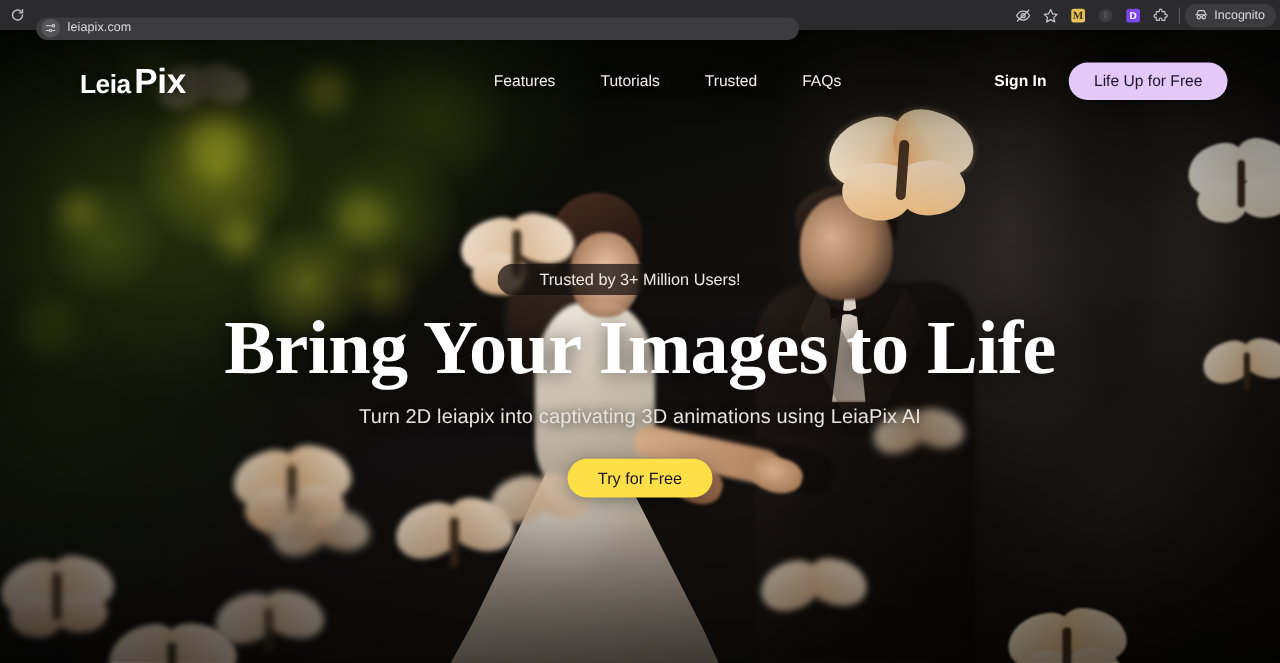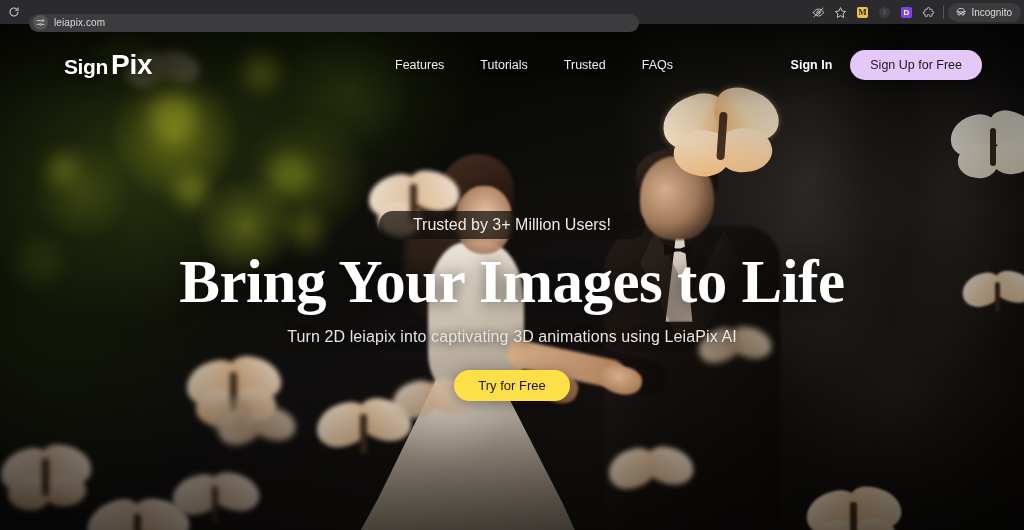--- a/index.html
+++ b/index.html
@@ -303,21 +303,21 @@
     position:absolute; left:0; top:0; width:1024px; height:506px;
     z-index:25;
     display:flex; flex-direction:column; align-items:center;
     pointer-events:none;
   }
   .hero > *{ pointer-events:auto; }
   .trust-badge{
     margin-top:187px;
     background:rgba(16,14,12,.72);
     color:#efe9e1;
-    font-size:16px;
+    font-size:13px;
     border-radius:14px;
     padding:5px 34px;
     white-space:nowrap;
     backdrop-filter:blur(2px);
   }
   .headline{
     margin-top:12px;
     color:#fff;
     font-family:"Liberation Serif", serif;
     font-size:61px;
@@ -552,34 +552,34 @@
   <div class="bfly" style="left:698px;top:300px;width:74px;height:58px;filter:blur(3.4px);opacity:.72;">
     <div class="wing" style="left:0;top:6px;width:42px;height:32px;transform:rotate(-18deg);background:linear-gradient(140deg,#e9dbc8,#b9946e);"></div>
     <div class="wing" style="left:32px;top:4px;width:42px;height:30px;transform:rotate(12deg) scaleX(-1);background:linear-gradient(140deg,#e9dbc8,#b9946e);"></div>
   </div>
 
   <div class="vignette"></div>
 
   <div class="site-nav">
 
     <div class="logo">
-      <span class="logo-leia">Sign</span>
+      <span class="logo-leia">Leia</span>
       <span class="logo-pix">Pix</span>
     </div>
 
     <div class="nav-links">
       <a href="#">Features</a>
       <a href="#">Tutorials</a>
       <a href="#">Trusted</a>
       <a href="#">FAQs</a>
     </div>
 
     <div class="nav-right">
       <a href="#" class="sign-in">Sign In</a>
-      <button class="signup-btn">Sign Up for Free</button>
+      <button class="signup-btn">Life Up for Free</button>
     </div>
 
   </div>
 
   <div class="hero">
     <div class="trust-badge">Trusted by 3+ Million Users!</div>
     <h1 class="headline">Bring Your Images to Life</h1>
     <p class="subhead">Turn 2D leiapix into captivating 3D animations using LeiaPix AI</p>
     <button class="try-btn">Try for Free</button>
   </div>

